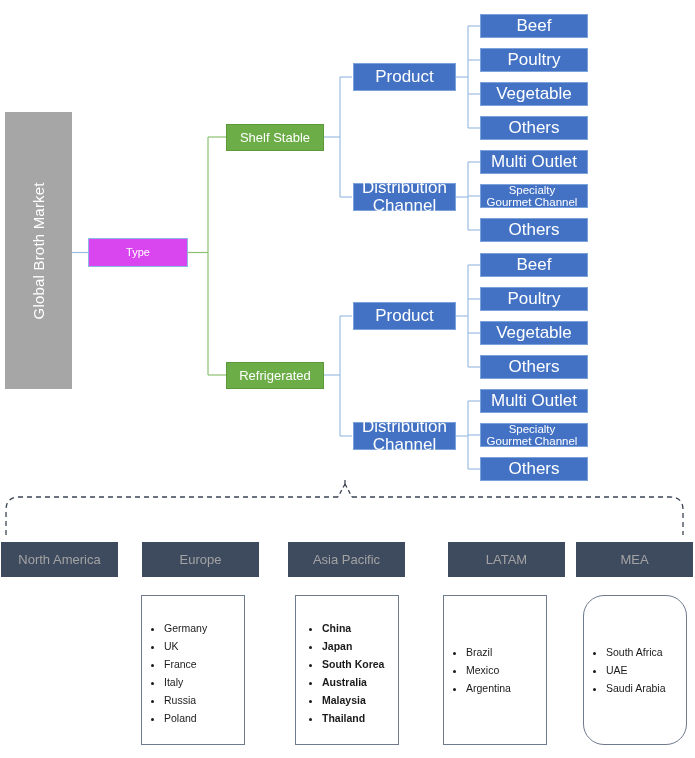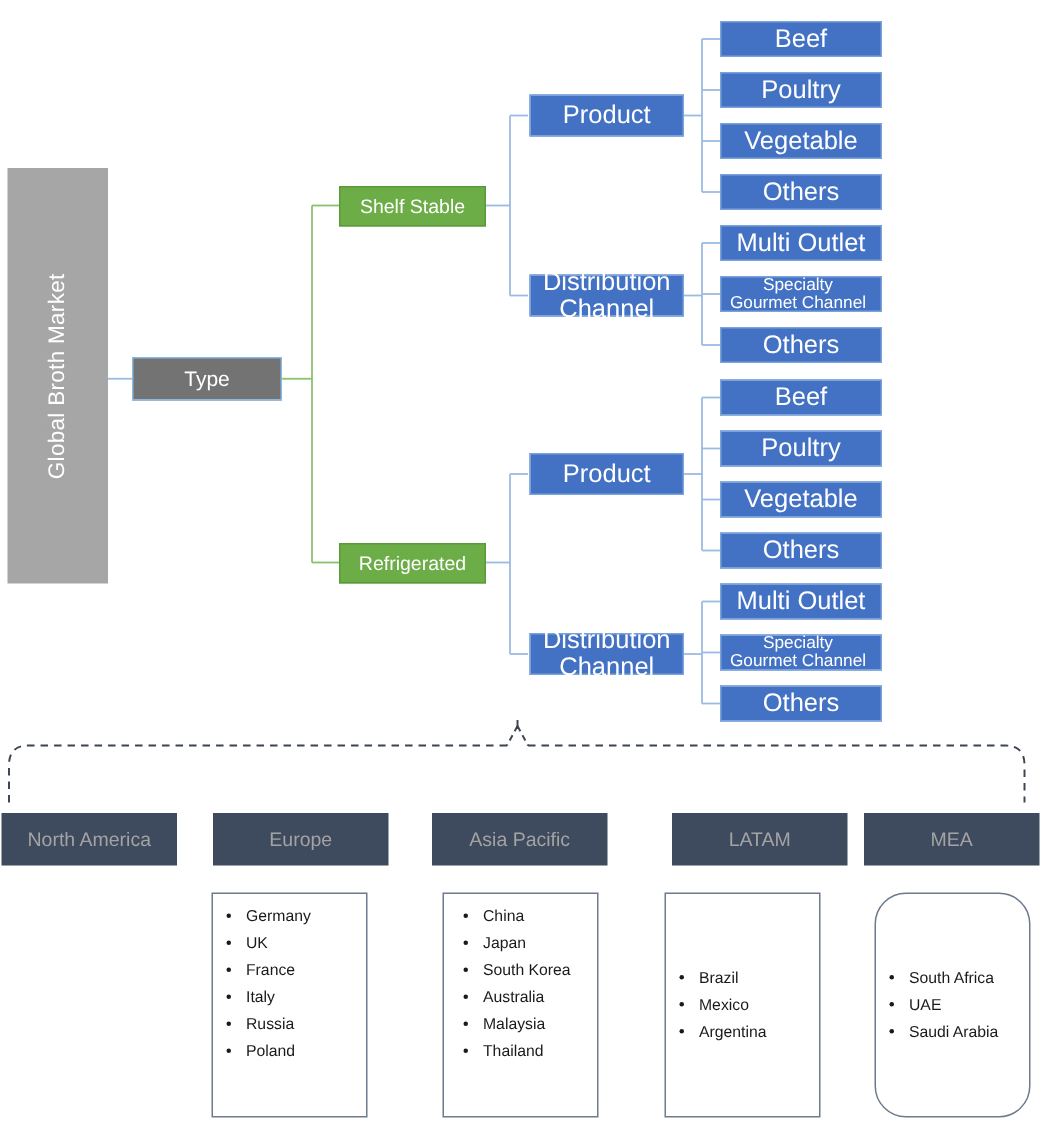--- a/index.html
+++ b/index.html
@@ -46,23 +46,23 @@
   .root-node .rot {
     transform: rotate(-90deg);
     white-space: nowrap;
     letter-spacing: 0.2px;
   }
   .type-node {
     left: 88px;
     top: 238px;
     width: 100px;
     height: 29px;
-    background: #737373;
+    background: #d946ef;
     border: 1px solid #8ab8e0;
-    font-size: 14px;
+    font-size: 11px;
   }
   .green-node {
     background: #6cad48;
     border: 1px solid #5a9a3a;
     font-size: 13px;
     width: 98px;
     height: 27px;
   }
   .blue-node {
     background: #4372c4;
@@ -103,40 +103,41 @@
   }
   .region-body {
     position: absolute;
     box-sizing: border-box;
     width: 104px;
     top: 595px;
     height: 150px;
     background: #ffffff;
     border: 1px solid #6d7b8d;
     display: flex;
-    align-items: flex-start;
+    align-items: center;
     padding-top: 6px;
   }
   .region-body.center-list {
     align-items: center;
     padding-top: 0;
   }
   .region-body ul {
     margin: 0;
     padding: 0 0 0 22px;
     list-style: disc;
   }
   .region-body li {
     font-size: 10.5px;
     color: #1a1a1a;
     line-height: 1.72;
     white-space: nowrap;
   }
   .region-body.indent-list ul {
     padding-left: 26px;
+    font-weight: bold;
   }
 </style>
 </head>
 <body>
 
 <div id="canvas">
 
   <svg id="wires" viewBox="0 0 695 758">
 
     <line x1="72" y1="252.5" x2="88" y2="252.5" stroke="#9bbce2" stroke-width="1.2"></line>

